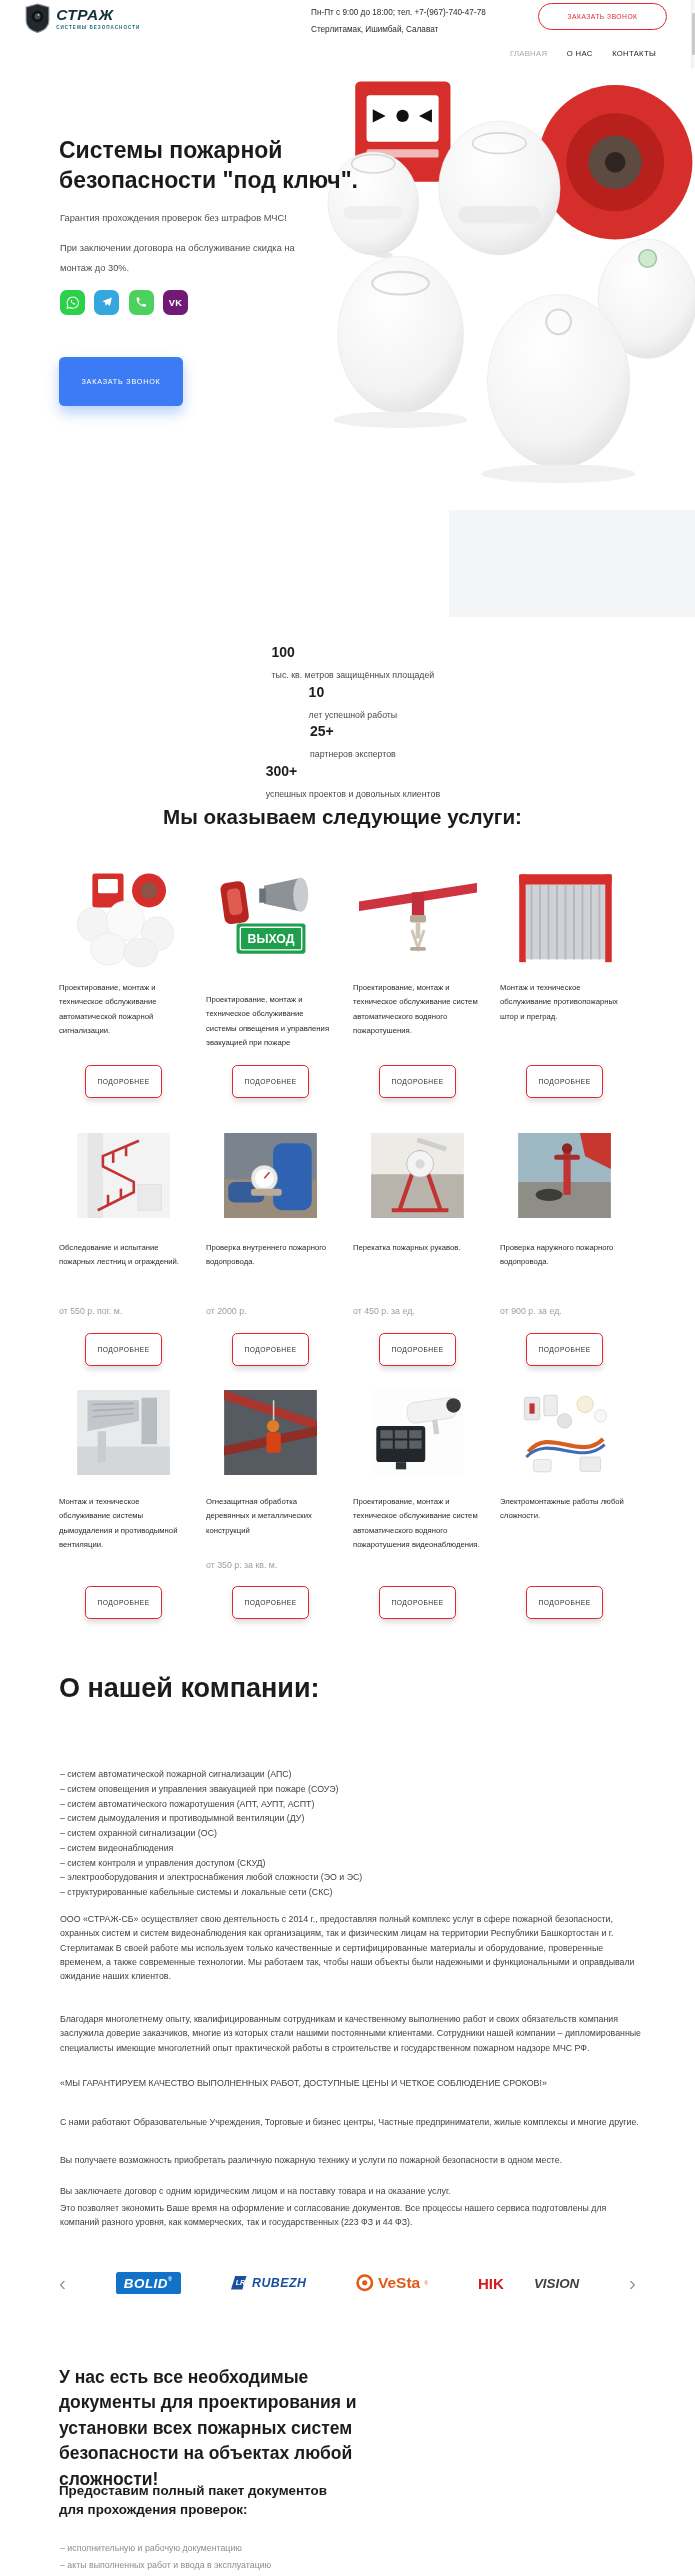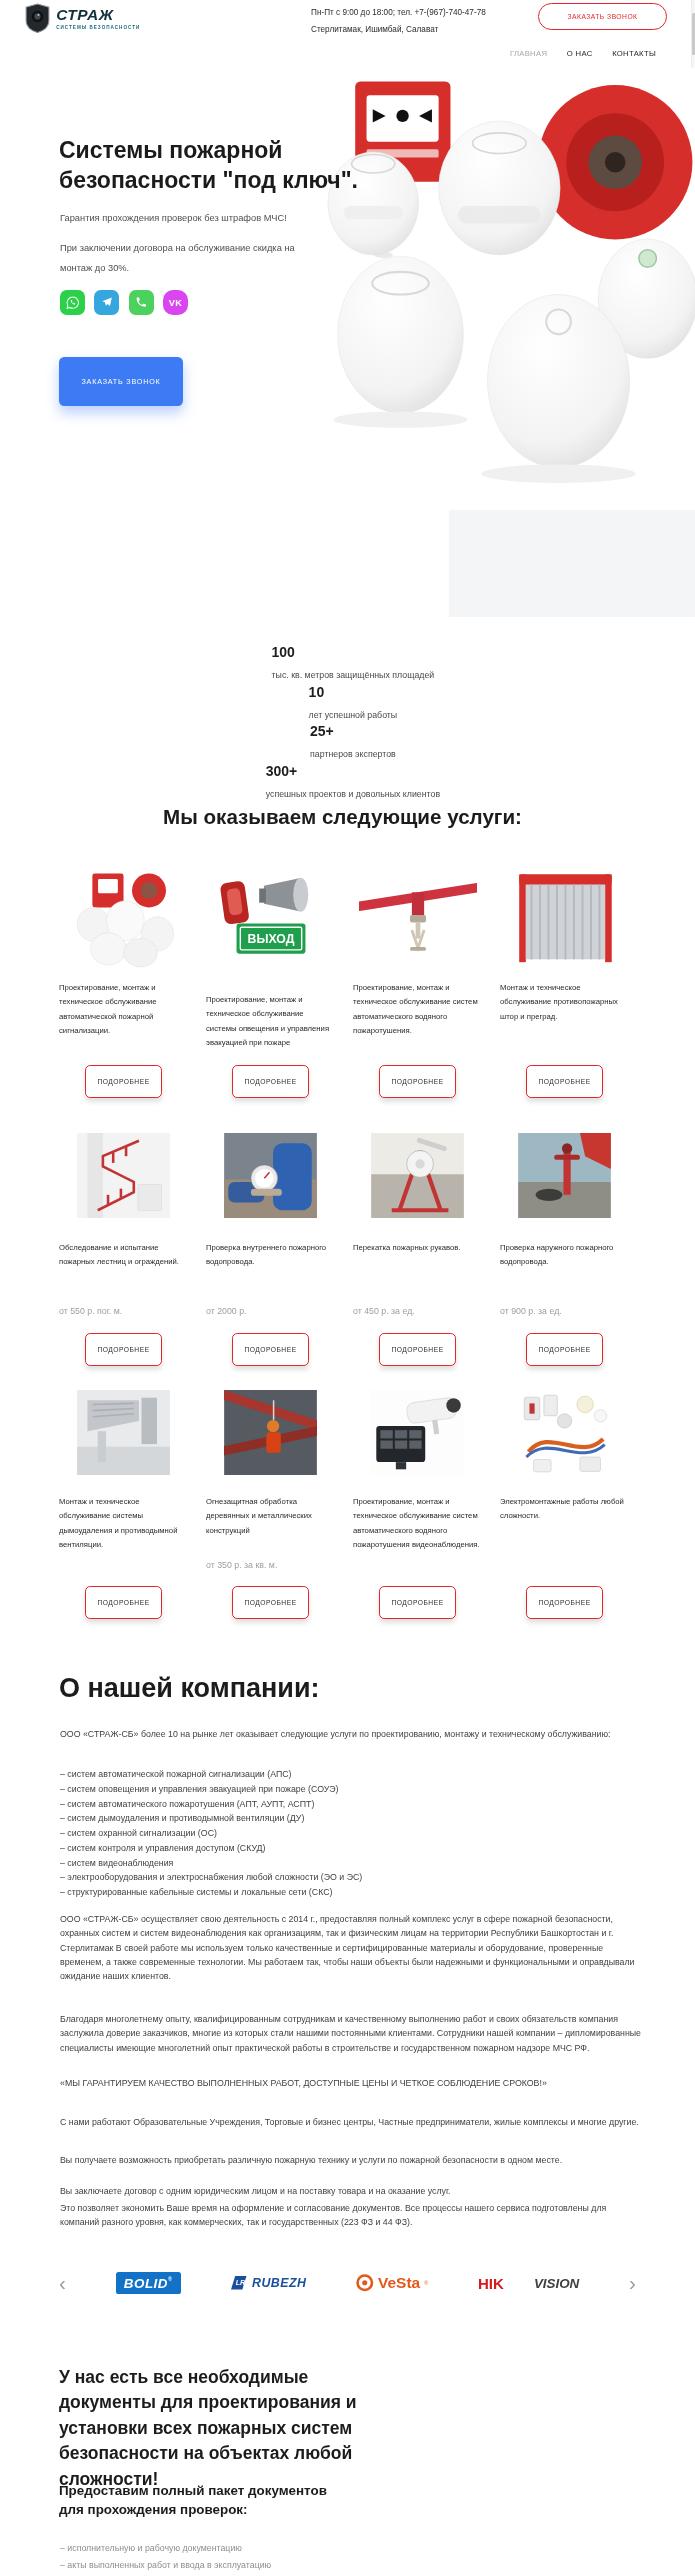--- a/index.html
+++ b/index.html
@@ -18,21 +18,21 @@
   .nav .it { color:#1f1f1f; cursor:pointer; }
   .nav .it.muted { color:#a7a7a7; }
 
   
   .hero-title { left:59px; top:135px; width:330px; font-size:23px; font-weight:700; color:#1b1b1b; line-height:1.32; }
   .hero-p1 { left:60px; top:208px; width:232px; font-size:9.3px; color:#4f4f4f; line-height:2.2; }
   .hero-p2 { left:60px; top:238px; width:237px; font-size:9.3px; color:#4f4f4f; line-height:2.2; }
   .socials { display:flex; gap:9.3px; }
   .hero-socials { left:60px; top:290px; }
   .soc { width:25px; height:25px; border-radius:6.7px; display:flex; align-items:center; justify-content:center; cursor:pointer; }
-  .soc-wa { background:#2bd249; } .soc-tg { background:#35a6de; } .soc-ph { background:#4cd05e; } .soc-vk { background:#d946ef;border-radius:10px; }
+  .soc-wa { background:#2bd249; } .soc-tg { background:#35a6de; } .soc-ph { background:#4cd05e; } .soc-vk { background:#701a75; }
   .soc .vk-t { color:#fff; font-weight:800; font-size:9.3px; letter-spacing:0.3px; }
   .hero-cta { left:59px; top:357px; width:124px; height:49px; background:#3d7bf5; border:none; border-radius:5.2px; color:#fff;
     font-size:7.2px; letter-spacing:0.8px; box-shadow:0 6.2px 12.4px rgba(61,123,245,.35); cursor:pointer; }
   .hero-img { left:278px; top:77px; }
   .hero-gray { left:449px; top:510px; width:246px; height:107px; background:#f3f5f6; }
 
   
   .stats { left:62px; top:644px; width:587px; height:88px; display:flex; align-items:center;flex-direction:column; }
   .stat { flex:1; padding:0 15.5px 0 10.3px; }
   .stat .v { font-size:14px; font-weight:700; color:#1d1d1d; margin-bottom:8.2px; }
@@ -433,29 +433,28 @@
       <button class="svc-btn">ПОДОРОБНЕЕ</button>
     </div>
   <div class="abs svc-col" style="left:353px; top:1586px;">
       <button class="svc-btn">ПОДОРОБНЕЕ</button>
     </div>
   <div class="abs svc-col" style="left:500px; top:1586px;">
       <button class="svc-btn">ПОДОРОБНЕЕ</button>
     </div>
 
   <div class="abs about-h">О нашей компании:</div>
-  <div class="abs about-t" style="top:1727px;">ООО «СТРАЖ-СБ» более 10 на рынке лет оказывает следующие услуги по проектированию, монтажу и техническому обслуживанию:</div>
   <div class="abs about-t" style="top:1767px;">
     <div class="about-li">– систем автоматической пожарной сигнализации (АПС)</div>
     <div class="about-li">– систем оповещения и управления эвакуацией при пожаре (СОУЭ)</div>
     <div class="about-li">– систем автоматического пожаротушения (АПТ, АУПТ, АСПТ)</div>
     <div class="about-li">– систем дымоудаления и противодымной вентиляции (ДУ)</div>
     <div class="about-li">– систем охранной сигнализации (ОС)</div>
+    <div class="about-li">– систем видеонаблюдения</div>
     <div class="about-li">– систем контроля и управления доступом (СКУД)</div>
-    <div class="about-li">– систем видеонаблюдения</div>
     <div class="about-li">– электрооборудования и электроснабжения любой сложности (ЭО и ЭС)</div>
     <div class="about-li">– структурированные кабельные системы и локальные сети (СКС)</div>
   </div>
   <div class="abs about-t" style="top:1912px;">ООО «СТРАЖ-СБ» осуществляет свою деятельность с 2014 г., предоставляя полный комплекс услуг в сфере пожарной безопасности, охранных систем и систем видеонаблюдения как организациям, так и физическим лицам на территории Республики Башкортостан и г. Стерлитамак В своей работе мы используем только качественные и сертифицированные материалы и оборудование, проверенные временем, а также современные технологии. Мы работаем так, чтобы наши объекты были надежными и функциональными и оправдывали ожидание наших клиентов.</div>
   <div class="abs about-t" style="top:2012px;">Благодаря многолетнему опыту, квалифицированным сотрудникам и качественному выполнению работ и своих обязательств компания заслужила доверие заказчиков, многие из которых стали нашими постоянными клиентами. Сотрудники нашей компании – дипломированные специалисты имеющие многолетний опыт практической работы в строительстве и государственном пожарном надзоре МЧС РФ.</div>
   <div class="abs about-t guarantee" style="top:2076px;">«МЫ ГАРАНТИРУЕМ КАЧЕСТВО ВЫПОЛНЕННЫХ РАБОТ, ДОСТУПНЫЕ ЦЕНЫ И ЧЕТКОЕ СОБЛЮДЕНИЕ СРОКОВ!»</div>
   <div class="abs about-t" style="top:2115px;">С нами работают Образовательные Учреждения, Торговые и бизнес центры, Частные предприниматели, жилые комплексы и многие другие.</div>
   <div class="abs about-t" style="top:2153px;">Вы получаете возможность приобретать различную пожарную технику и услуги по пожарной безопасности в одном месте.</div>
   <div class="abs about-t" style="top:2184px;">Вы заключаете договор с одним юридическим лицом и на поставку товара и на оказание услуг.</div>
   <div class="abs about-t" style="top:2201px;">Это позволяет экономить Ваше время на оформление и согласование документов. Все процессы нашего сервиса подготовлены для компаний разного уровня, как коммерческих, так и государственных (223 ФЗ и 44 ФЗ).</div>

